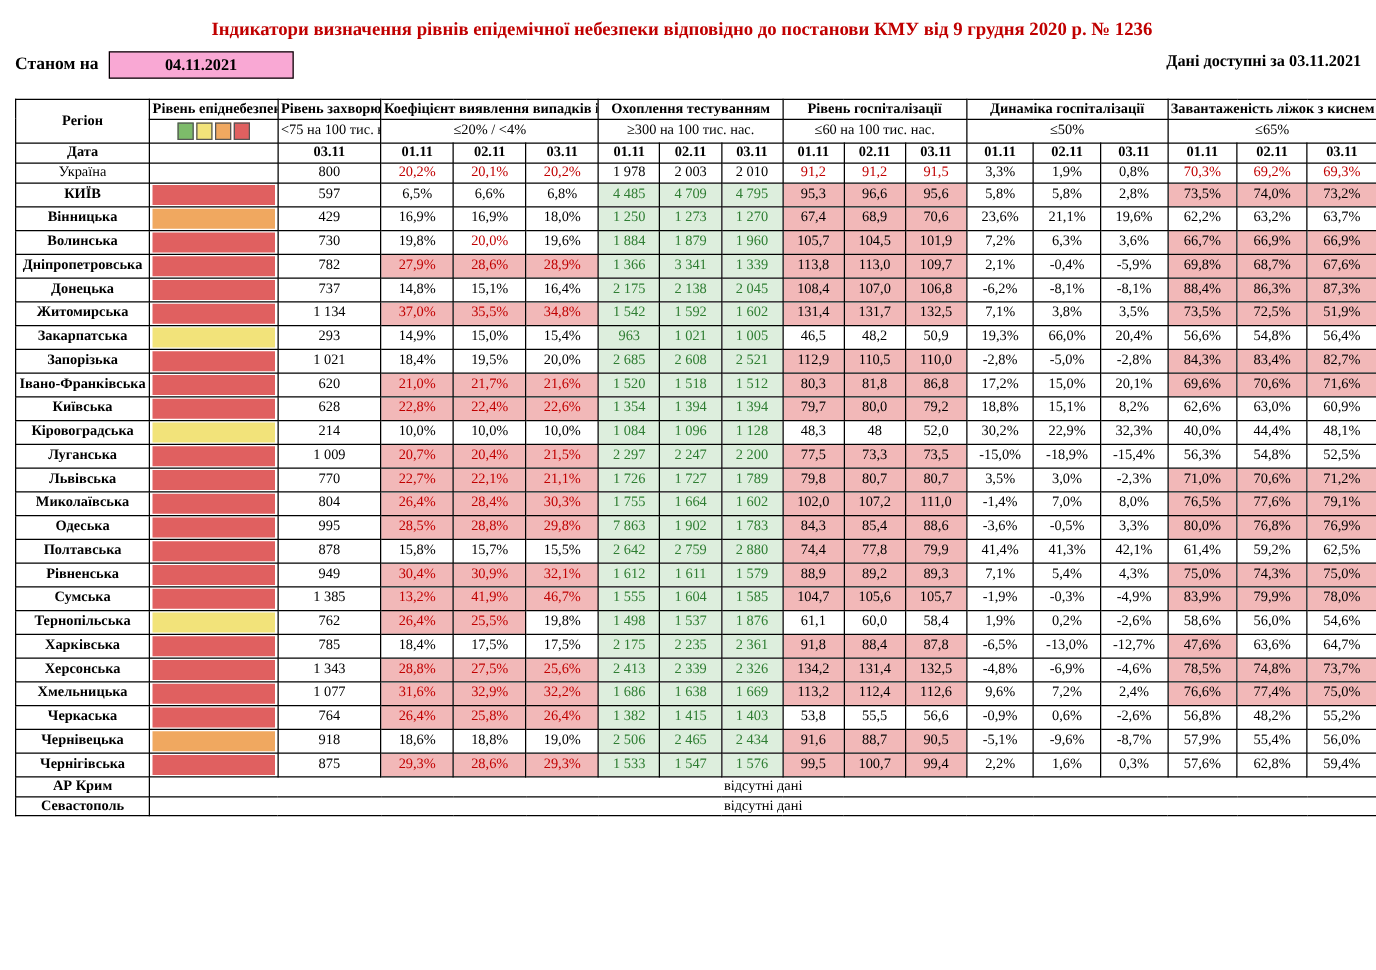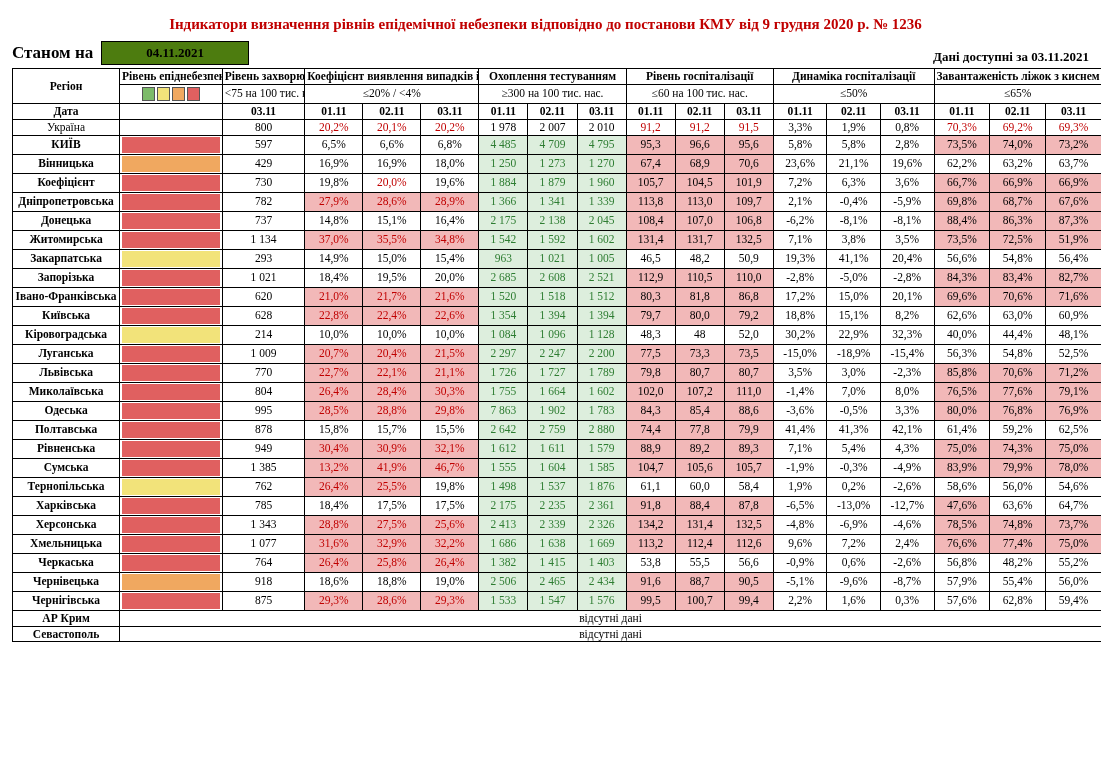--- a/index.html
+++ b/index.html
@@ -16,32 +16,32 @@
     text-align:center;
     color:#c00000;
     font-weight:bold;
     font-size:15px;
     margin:6px 0 8px 0;
     font-family:"Liberation Serif", serif;
   }
   .subbar{
     display:flex;align-items:stretch;width:1077px;margin:0 auto 2px auto;
   }
-  .subbar .lbl{font-weight:bold;font-size:17px;padding:2px 8px 2px 0;display:flex;align-items:center;}
+  .subbar .lbl{font-weight:bold;font-size:14px;padding:2px 8px 2px 0;display:flex;align-items:center;}
   .datebox{
-    border:1px solid #000;background:#4d7c0f;font-weight:bold;font-size:13px;
+    border:1px solid #000;background:#f9a8d4;font-weight:bold;font-size:13px;
     padding:2px 14px;display:flex;align-items:center;justify-content:center;min-width:118px;
   }
   .subbar .spacer{flex:1;}
-  .right-note{font-weight:bold;font-size:13px;display:flex;align-items:flex-end;margin-left:40px;}
+  .right-note{font-weight:bold;font-size:13px;display:flex;align-items:flex-start;margin-left:40px;}
 
   table.grid{
     border-collapse:collapse;
     width:1090px;
-    margin:3px auto;
+    margin:16px auto;
     table-layout:fixed;
   }
   table.grid th, table.grid td{
     border:1px solid #000;
     text-align:center;
     vertical-align:middle;
     padding:1px 2px;
     font-size:11.5px;
     line-height:1.12;
     white-space:nowrap;
@@ -162,21 +162,21 @@
     </thead>
     <tbody id="tbody">
         <tr>
           <td class="region ukr">Україна</td>
           <td class="lvl"></td>
           <td class="ukr">800</td>
           <td class="cell-white red ukr">20,2%</td>
           <td class="cell-white red ukr">20,1%</td>
           <td class="cell-white red ukr">20,2%</td>
           <td class="cell-white dark ukr">1 978</td>
-          <td class="cell-white dark ukr">2 007</td>
+          <td class="cell-white dark ukr">2 003</td>
           <td class="cell-white dark ukr">2 010</td>
           <td class="cell-white red ukr">91,2</td>
           <td class="cell-white red ukr">91,2</td>
           <td class="cell-white red ukr">91,5</td>
           <td class="cell-white dark ukr">3,3%</td>
           <td class="cell-white dark ukr">1,9%</td>
           <td class="cell-white dark ukr">0,8%</td>
           <td class="cell-white red ukr">70,3%</td>
           <td class="cell-white red ukr">69,2%</td>
           <td class="cell-white red ukr">69,3%</td>
@@ -219,21 +219,21 @@
           <td class="cell-pink dark">68,9</td>
           <td class="cell-pink dark">70,6</td>
           <td class="cell-white dark">23,6%</td>
           <td class="cell-white dark">21,1%</td>
           <td class="cell-white dark">19,6%</td>
           <td class="cell-white dark">62,2%</td>
           <td class="cell-white dark">63,2%</td>
           <td class="cell-white dark">63,7%</td>
         </tr>
         <tr>
-          <td class="region">Коефіцієнт</td>
+          <td class="region">Волинська</td>
           <td class="lvl">
             <span class="lvl-fill" style="background: rgb(224, 96, 96);"></span>
           </td>
           <td>730</td>
           <td class="cell-white dark">19,8%</td>
           <td class="cell-white red">20,0%</td>
           <td class="cell-white dark">19,6%</td>
           <td class="cell-green green">1 884</td>
           <td class="cell-green green">1 879</td>
           <td class="cell-green green">1 960</td>
@@ -250,21 +250,21 @@
         <tr>
           <td class="region">Дніпропетровська</td>
           <td class="lvl">
             <span class="lvl-fill" style="background: rgb(224, 96, 96);"></span>
           </td>
           <td>782</td>
           <td class="cell-pink red">27,9%</td>
           <td class="cell-pink red">28,6%</td>
           <td class="cell-pink red">28,9%</td>
           <td class="cell-green green">1 366</td>
-          <td class="cell-green green">1 341</td>
+          <td class="cell-green green">3 341</td>
           <td class="cell-green green">1 339</td>
           <td class="cell-pink dark">113,8</td>
           <td class="cell-pink dark">113,0</td>
           <td class="cell-pink dark">109,7</td>
           <td class="cell-white dark">2,1%</td>
           <td class="cell-white dark">-0,4%</td>
           <td class="cell-white dark">-5,9%</td>
           <td class="cell-pink dark">69,8%</td>
           <td class="cell-pink dark">68,7%</td>
           <td class="cell-pink dark">67,6%</td>
@@ -322,21 +322,21 @@
           <td class="cell-white dark">14,9%</td>
           <td class="cell-white dark">15,0%</td>
           <td class="cell-white dark">15,4%</td>
           <td class="cell-green green">963</td>
           <td class="cell-green green">1 021</td>
           <td class="cell-green green">1 005</td>
           <td class="cell-white dark">46,5</td>
           <td class="cell-white dark">48,2</td>
           <td class="cell-white dark">50,9</td>
           <td class="cell-white dark">19,3%</td>
-          <td class="cell-white dark">41,1%</td>
+          <td class="cell-white dark">66,0%</td>
           <td class="cell-white dark">20,4%</td>
           <td class="cell-white dark">56,6%</td>
           <td class="cell-white dark">54,8%</td>
           <td class="cell-white dark">56,4%</td>
         </tr>
         <tr>
           <td class="region">Запорізька</td>
           <td class="lvl">
             <span class="lvl-fill" style="background: rgb(224, 96, 96);"></span>
           </td>
@@ -456,21 +456,21 @@
           <td class="cell-pink red">21,1%</td>
           <td class="cell-green green">1 726</td>
           <td class="cell-green green">1 727</td>
           <td class="cell-green green">1 789</td>
           <td class="cell-pink dark">79,8</td>
           <td class="cell-pink dark">80,7</td>
           <td class="cell-pink dark">80,7</td>
           <td class="cell-white dark">3,5%</td>
           <td class="cell-white dark">3,0%</td>
           <td class="cell-white dark">-2,3%</td>
-          <td class="cell-pink dark">85,8%</td>
+          <td class="cell-pink dark">71,0%</td>
           <td class="cell-pink dark">70,6%</td>
           <td class="cell-pink dark">71,2%</td>
         </tr>
         <tr>
           <td class="region">Миколаївська</td>
           <td class="lvl">
             <span class="lvl-fill" style="background: rgb(224, 96, 96);"></span>
           </td>
           <td>804</td>
           <td class="cell-pink red">26,4%</td>

